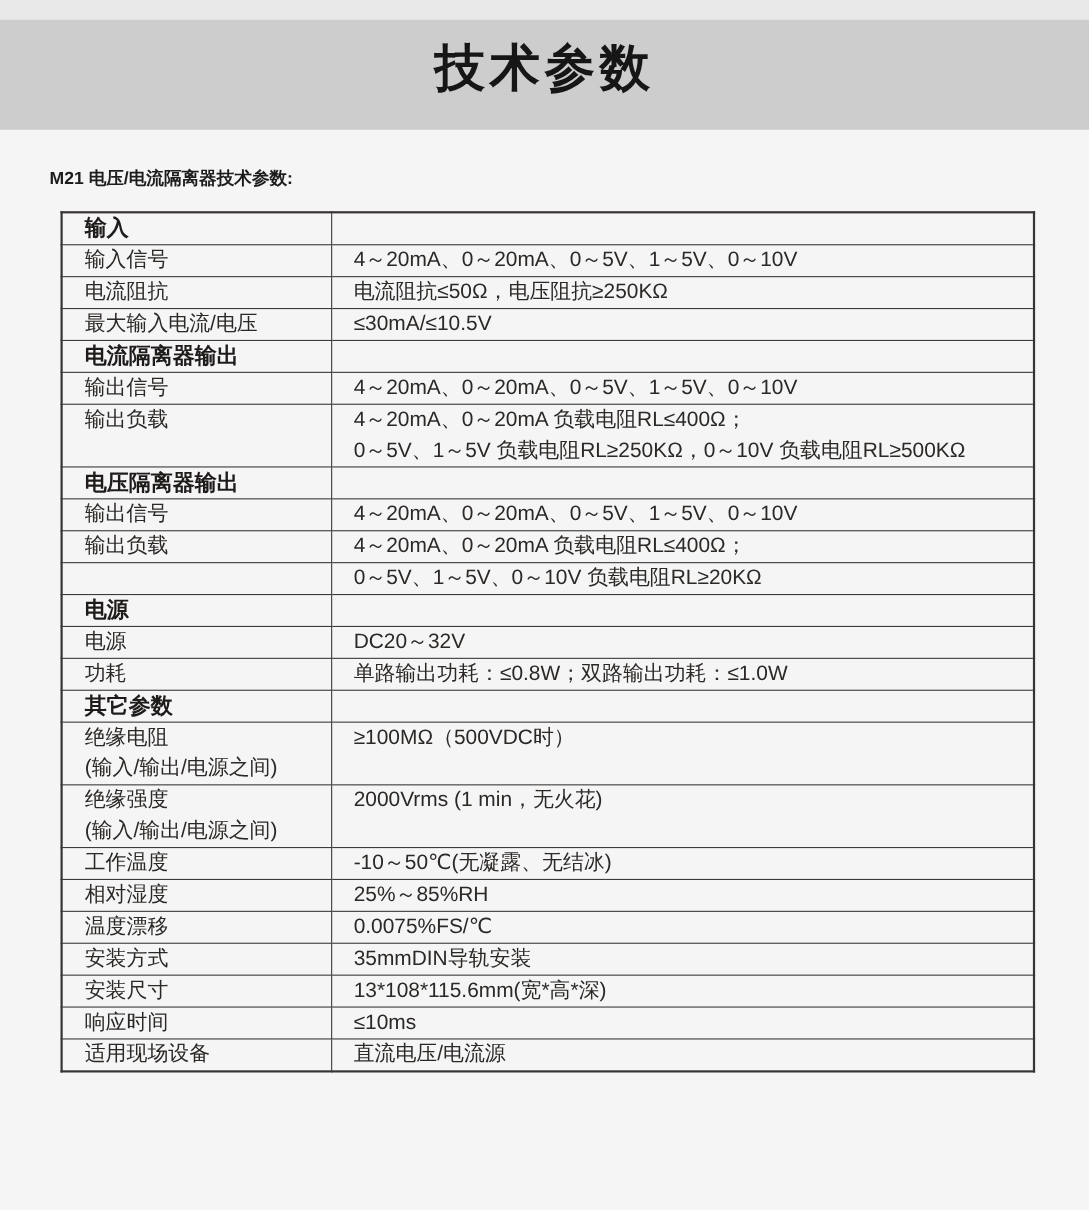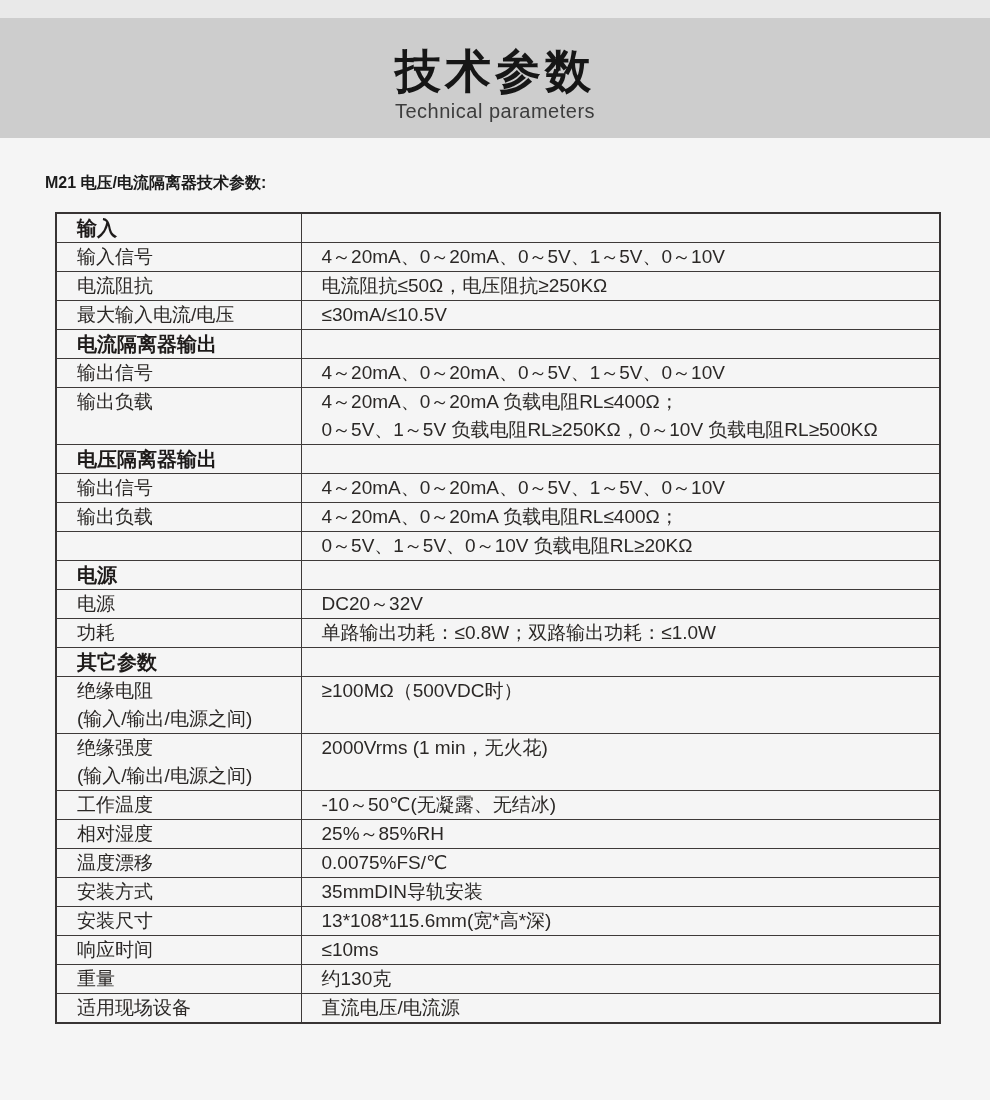--- a/index.html
+++ b/index.html
@@ -10,24 +10,24 @@
     background: #f5f5f5;
     font-family: "Liberation Sans", "DejaVu Sans", sans-serif;
     color: #262626;
     overflow: hidden;
   }
   .top-strip {
     height: 18px;
     background: #e9e9e9;
   }
   .banner {
-    height: 120px;
+    height: 100px;
     background: #cdcdcd;
     text-align: center;
-    padding-top: 26px;
+    padding-top: 16px;
   }
   .banner h1 {
     margin: 0;
     font-size: 46px;
     line-height: 54px;
     font-weight: 700;
     letter-spacing: 4px;
     color: #161616;
   }
   .banner .subtitle {
@@ -68,21 +68,20 @@
     color: #1e1b1a;
   }
 </style>
 </head>
 <body>
 
 <div class="top-strip"></div>
 
 <header class="banner">
   <h1>技术参数</h1>
-  <div class="subtitle">Technical parameters</div>
 </header>
 
 <main>
   <h2 class="section-heading">M21 电压/电流隔离器技术参数:</h2>
   <table class="spec-table">
     <tbody id="spec-tbody">
         <tr class="section">
           <td class="col-label">输入</td>
           <td class="col-value"></td>
         </tr>
@@ -177,22 +176,18 @@
         </tr>
         <tr>
           <td class="col-label">安装尺寸</td>
           <td class="col-value">13*108*115.6mm(宽*高*深)</td>
         </tr>
         <tr>
           <td class="col-label">响应时间</td>
           <td class="col-value">≤10ms</td>
         </tr>
         <tr>
-          <td class="col-label">重量</td>
-          <td class="col-value">约130克</td>
-        </tr>
-        <tr>
           <td class="col-label">适用现场设备</td>
           <td class="col-value">直流电压/电流源</td>
         </tr>
       </tbody>
   </table>
 </main>
 
 </body></html>

